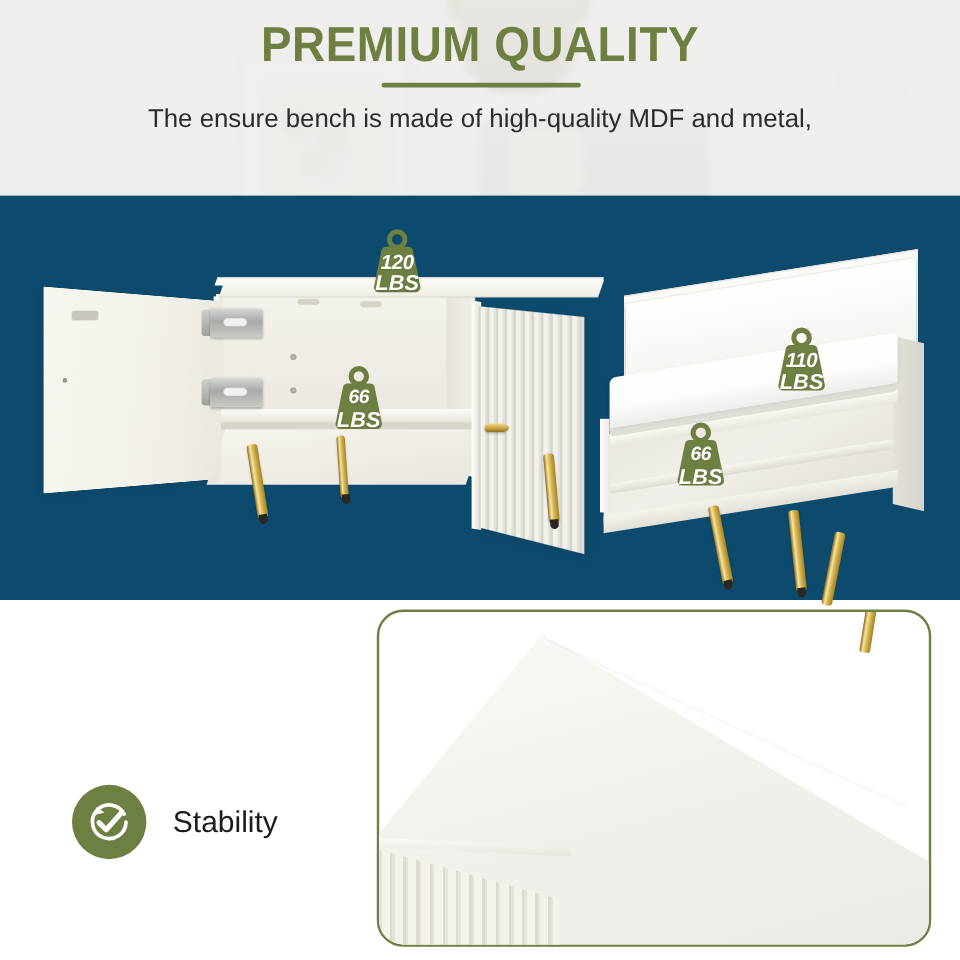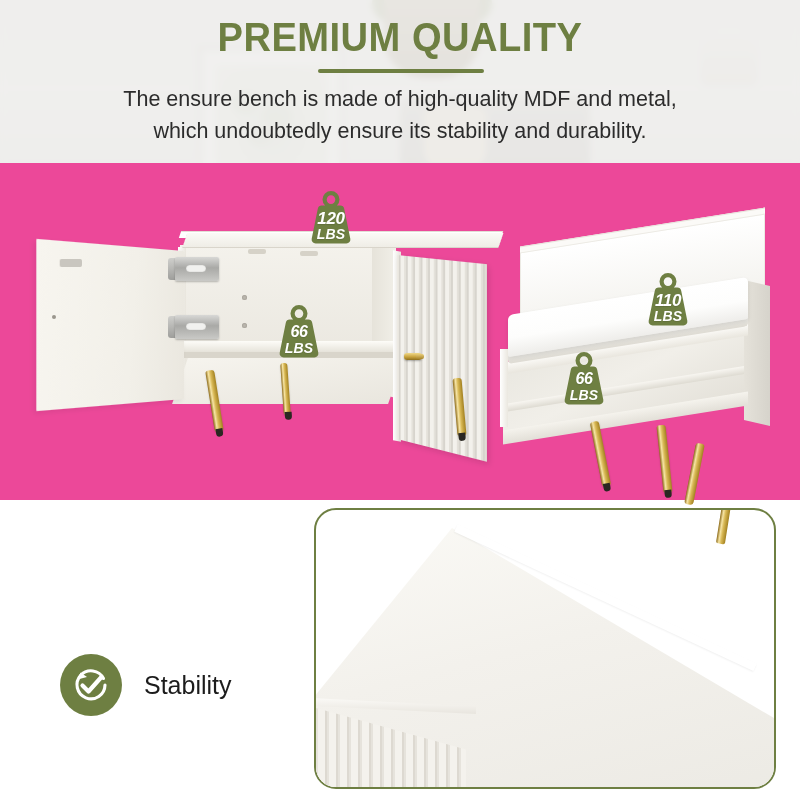--- a/index.html
+++ b/index.html
@@ -113,21 +113,21 @@
     white-space: nowrap;
   }
   #sub1 { top: 87px; }
   #sub2 { top: 119px; }
 
   
   #stage {
     position: absolute;
     left: 0; top: 163px;
     width: 800px; height: 337px;
-    background: #ec4899;
+    background: #0c4a6e;
   }
 
   
   .cab-top {
     position: absolute; left: 185px; top: 70px;
     width: 316px; height: 14px;
     background: linear-gradient(180deg,#fbfaf6,#efede6);
     transform: skewX(-19deg);
     box-shadow: 0 1px 0 #d9d5cb;
   }
@@ -355,21 +355,21 @@
     left: 0; width: 100%;
     text-align: center;
     color: #ffffff;
     font-weight: 700;
     font-style: italic;
     line-height: 1;
     text-shadow: 0 1px 1px rgba(0,0,0,.12);
     pointer-events: none;
   }
   .badge .bnum { top: 21px; font-size: 17px; letter-spacing: -.3px; }
-  .badge .blbs { top: 38px; font-size: 14px; letter-spacing: .2px; }
+  .badge .blbs { top: 38px; font-size: 18px; letter-spacing: .2px; }
   .badge.small .bnum { font-size: 16px; }
 
   
   .feature {
     position: absolute;
     display: flex;
     align-items: center;
     gap: 22px;
   }
   .feat-circle {
@@ -475,21 +475,20 @@
       <div class="hp-sofa"></div>
       <div class="hp-cush"></div>
       <div class="hp-lamp"></div>
       <div class="hp-blur"></div>
     </div>
 
     <div id="hdr-content">
       <div id="title">PREMIUM QUALITY</div>
       <div id="title-rule"></div>
       <div class="subline" id="sub1">The ensure bench is made of high-quality MDF and metal,</div>
-      <div class="subline" id="sub2">which undoubtedly ensure its stability and durability.</div>
     </div>
   </div>
 
   <div id="stage">
 
     <div class="cab-top2"></div>
     <div class="cab-back"></div>
     <div class="cab-sidewall"></div>
     <div class="cab-leftpost"></div>
     <div class="cab-shelf"></div>

